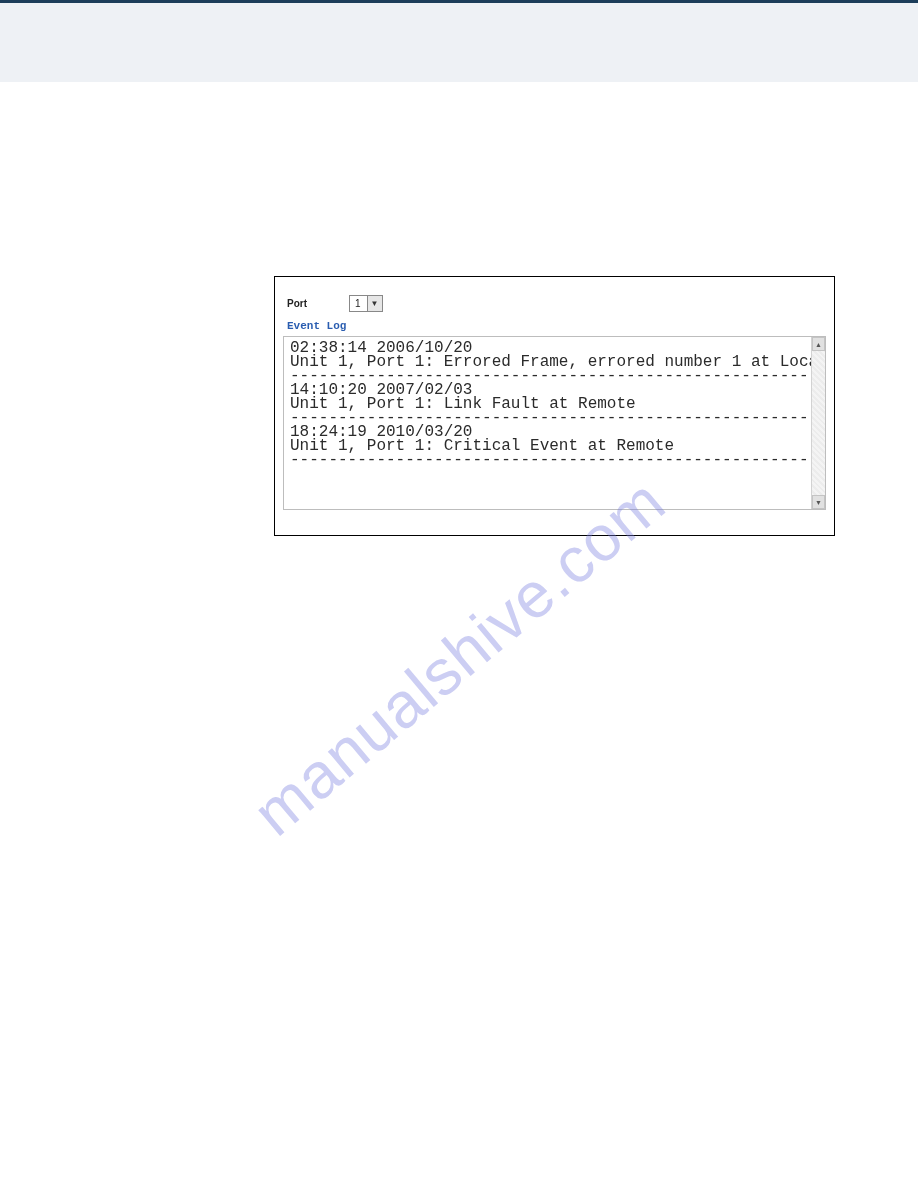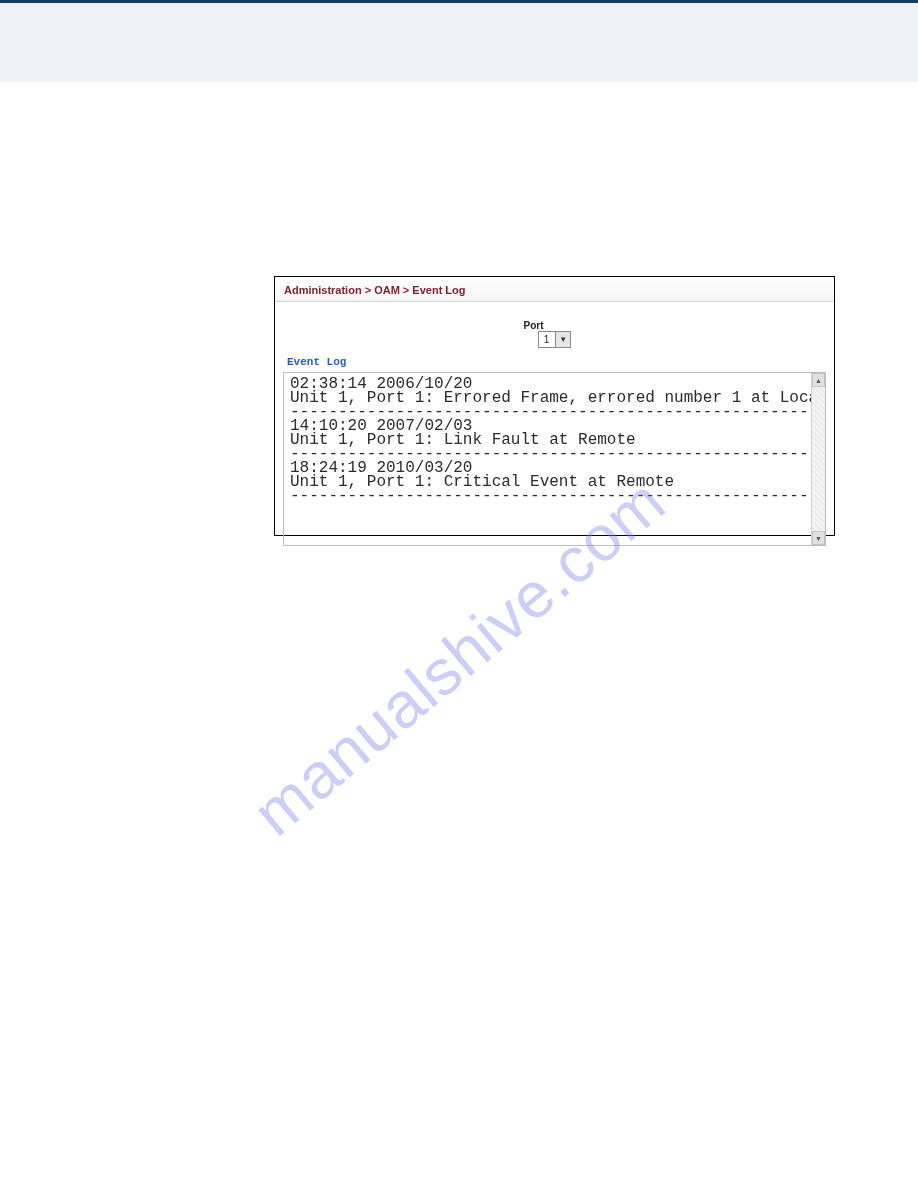--- a/index.html
+++ b/index.html
@@ -23,21 +23,20 @@
     border-bottom: 1px solid #d7d7d7;
     background: linear-gradient(#ffffff, #f6f6f6);
     box-shadow: inset 0 -1px 0 #eee;
   }
   .port-row {
     padding: 18px 12px 8px 12px;
     font-size: 10px;
     color: #222;
     display: flex;
     align-items: center;
-    flex-direction: column;
   }
   .port-row .label { font-weight: bold; margin-right: 42px; }
   .port-select {
     display: inline-flex;
     align-items: center;
     border: 1px solid #888;
     background: #fff;
     height: 17px;
   }
   .port-select .val { padding: 0 6px 0 5px; font-size: 10px; }
@@ -104,21 +103,20 @@
 </style>
 </head>
 <body>
 
 <div class="top-band"></div>
 
 <div class="content-area">
 
   <div class="panel-outer">
 
-    <div class="breadcrumb-bar">Administration &gt; OAM &gt; Event Log</div>
 
     <div class="port-row">
       <span class="label">Port</span>
       <span class="port-select">
         <span class="val">1</span>
         <span class="arrow">▼</span>
       </span>
     </div>
 
     <div class="section-label">Event Log</div>

